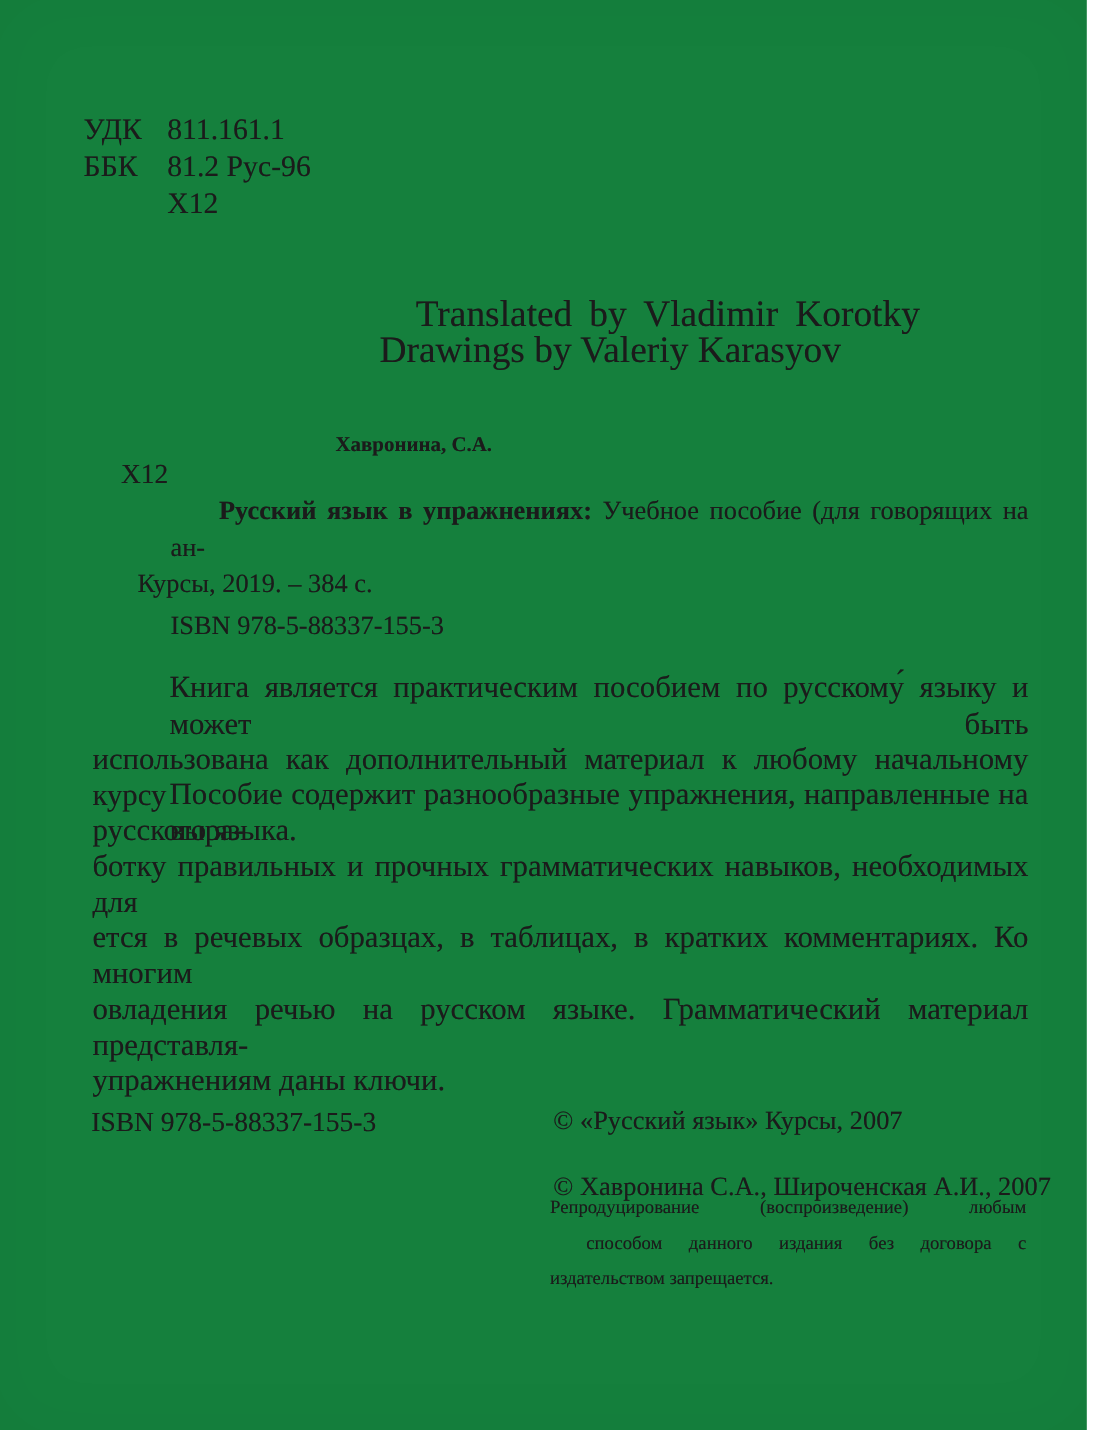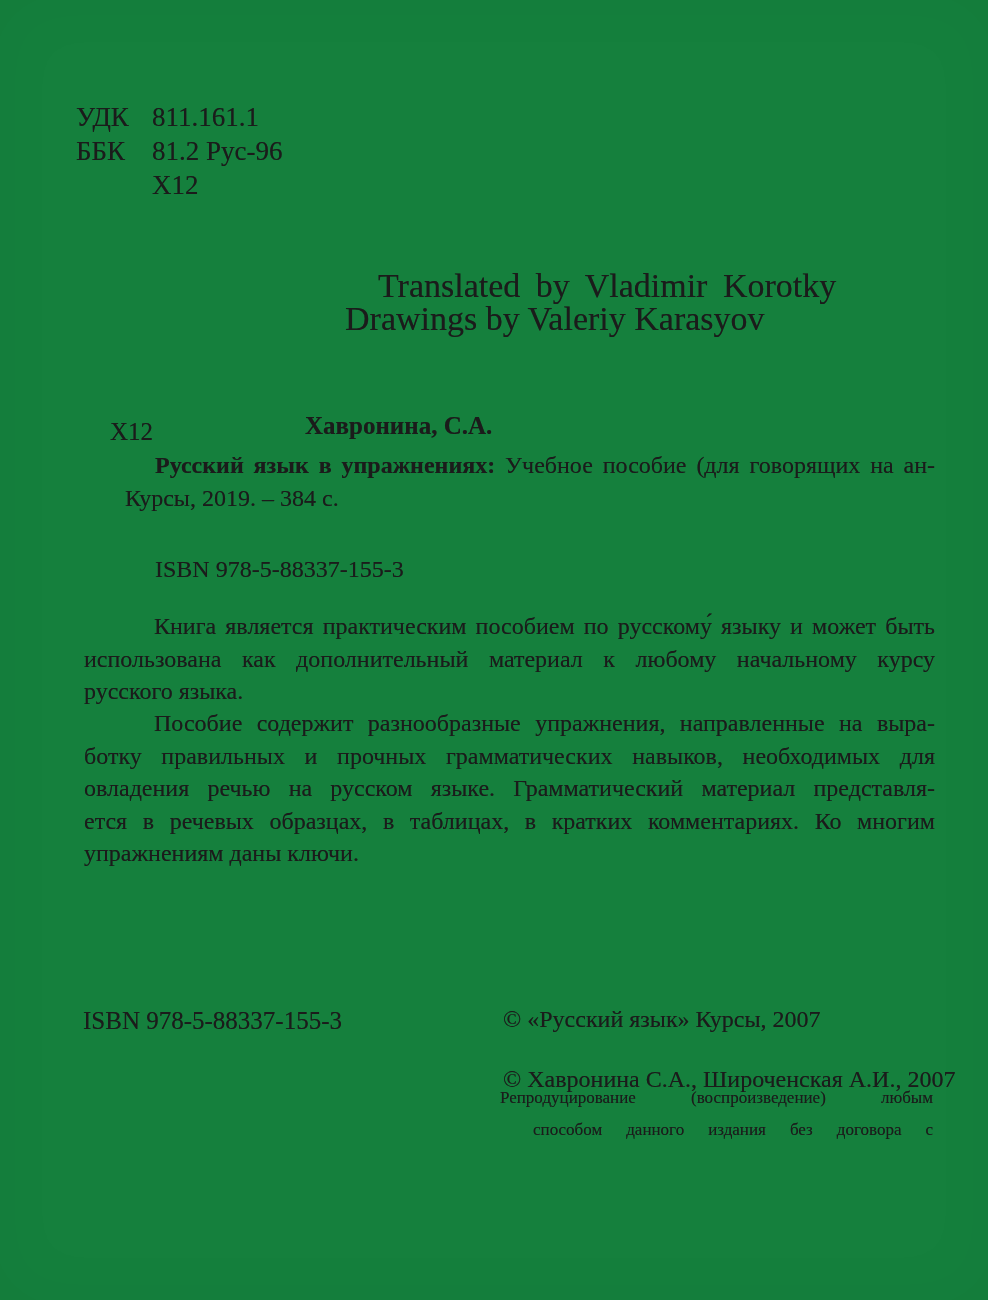--- a/index.html
+++ b/index.html
@@ -30,40 +30,40 @@
   .codes-label { width: 76px; }
   .codes-value { }
 
   
   .credit { font-size: 34px; line-height: 32px; white-space: nowrap; }
   .credit-1 { left: 378px; top: 270px; word-spacing: 7px; }
   .credit-2 { left: 345px; top: 303px; }
 
   
   .card-sign { left: 110px; top: 418px; font-size: 25px; }
-  .card-author { left: 305px; top: 412px; font-size: 25px; font-weight: bold; }
+  .card-author { left: 305px; top: 394px; font-size: 19px; font-weight: bold; }
   .card-desc {
     left: 125px; top: 449px; width: 810px;
     font-size: 24px; line-height: 33px;
   }
   .card-isbn { left: 155px; top: 556px; font-size: 24px; white-space: nowrap; }
 
   
   .annot {
     left: 84px; width: 851px;
-    font-size: 24px; line-height: 32.5px;
+    font-size: 28px; line-height: 32.5px;
   }
   .annot-1 { top: 610px; }
   .annot-2 { top: 707px; }
 
   .just { text-align: justify; text-align-last: justify; }
   .plain { text-align: left; text-align-last: left; }
   .indent-first { padding-left: 70px; }
   .indent-card { padding-left: 30px; }
-  .bold { font-weight: bold; }
+  .bold { font-weight: bold; margin-left: 44px; }
 
   
   .imprint-isbn { left: 83px; top: 1007px; font-size: 25px; white-space: nowrap; }
   .copyright { left: 503px; font-size: 24px; white-space: nowrap; }
   .copy-1 { top: 1006px; }
   .copy-2 { top: 1066px; }
   .notice {
     left: 500px; top: 1082px; width: 433px;
     font-size: 17px; line-height: 32px;
   }
@@ -106,28 +106,29 @@
 
   <div class="abs annot annot-1">
     <div class="just indent-first">Книга является практическим пособием по русскому́ языку и может быть</div>
     <div class="just">использована как дополнительный материал к любому начальному курсу</div>
     <div class="plain">русского языка.</div>
   </div>
 
   <div class="abs annot annot-2">
     <div class="just indent-first">Пособие содержит разнообразные упражнения, направленные на выра-</div>
     <div class="just">ботку правильных и прочных грамматических навыков, необходимых для</div>
+    <div class="just">ется в речевых образцах, в таблицах, в кратких комментариях. Ко многим</div>
     <div class="just">овладения речью на русском языке. Грамматический материал представля-</div>
-    <div class="just">ется в речевых образцах, в таблицах, в кратких комментариях. Ко многим</div>
     <div class="plain">упражнениям даны ключи.</div>
   </div>
 
   <div class="abs imprint-isbn">ISBN 978-5-88337-155-3</div>
 
   <div class="abs copyright copy-1">© «Русский язык» Курсы, 2007</div>
   <div class="abs copyright copy-2">© Хавронина С.А., Широченская А.И., 2007</div>
 
   <div class="abs notice">
     <div class="just">Репродуцирование (воспроизведение) любым</div>
     <div class="just notice-l2">способом данного издания без договора с</div>
+    <div class="plain">издательством запрещается.</div>
   </div>
 
 </div>
 
 </body></html>

